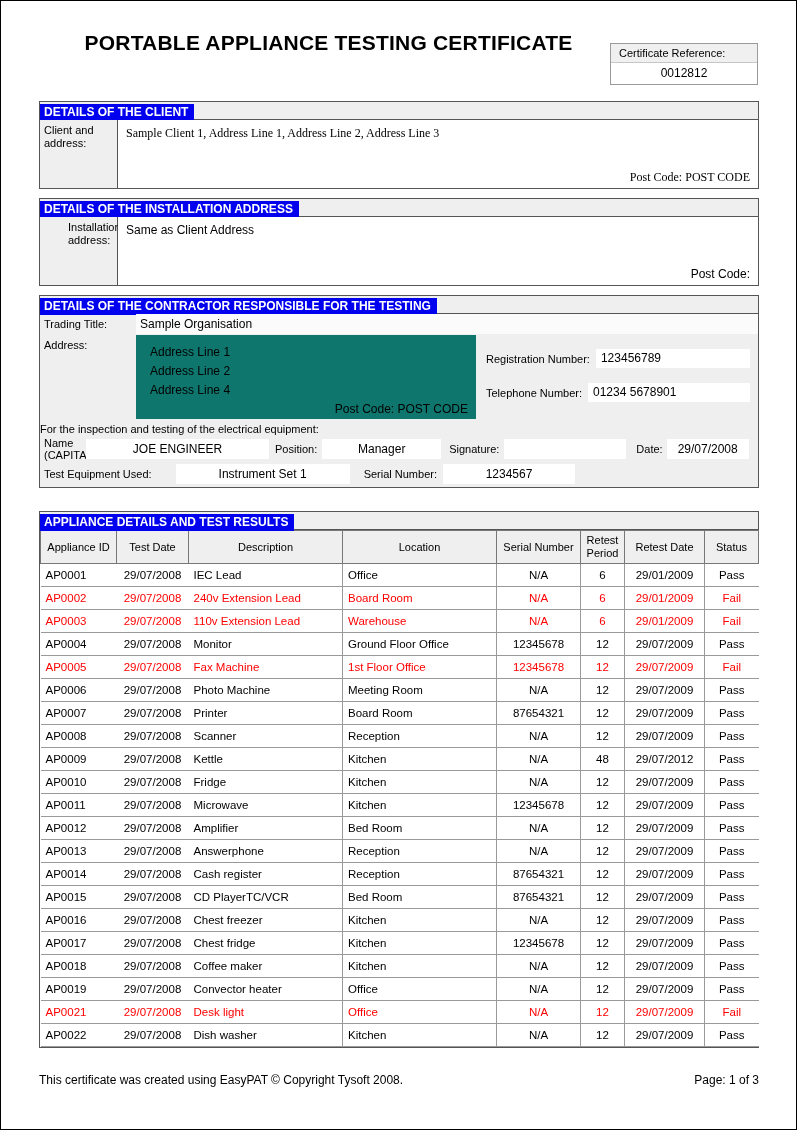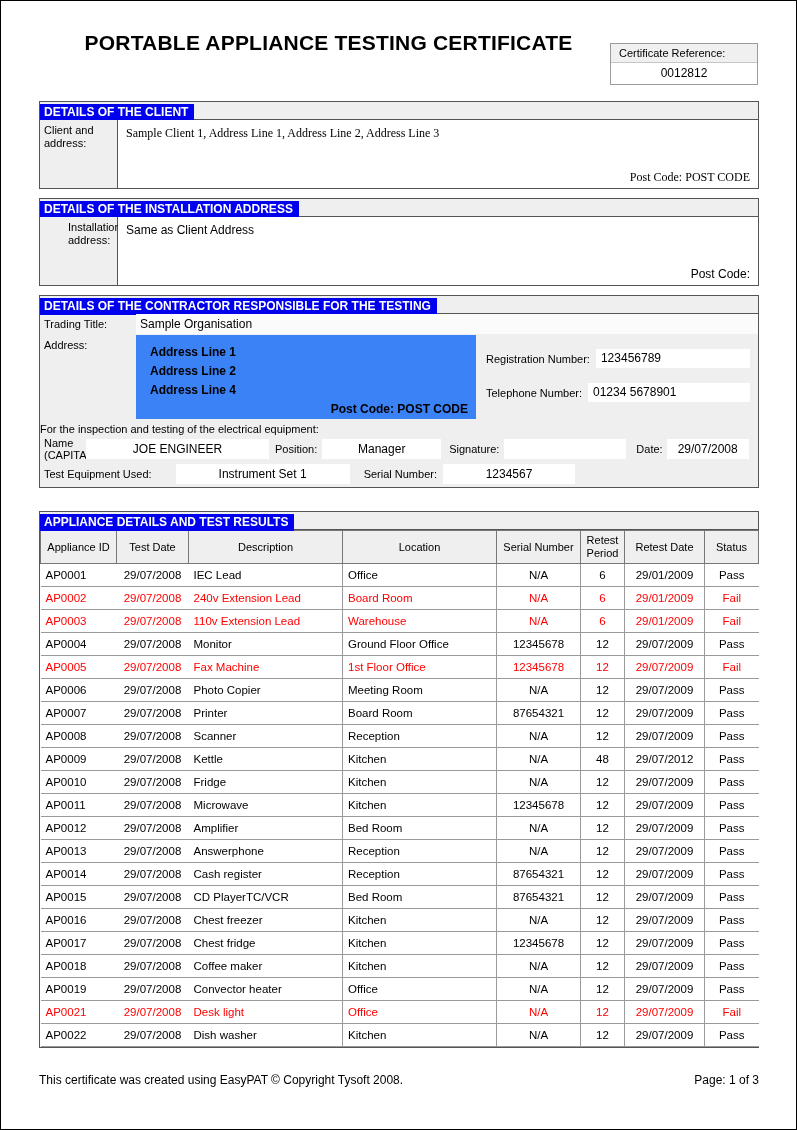--- a/index.html
+++ b/index.html
@@ -158,25 +158,24 @@
   .contr-left-label {
     width: 96px;
     flex: 0 0 96px;
     font-size: 11px;
     line-height: 13px;
     padding: 4px 0 0 4px;
     box-sizing: border-box;
   }
   .contr-addr {
     flex: 0 0 340px;
-    background: #3b82f6;
+    background: #0f766e;
     position: relative;
     height: 84px;
     box-sizing: border-box;
-    font-weight: bold;
   }
   .contr-addr-lines {
     font-size: 12px;
     line-height: 19px;
     padding: 8px 0 0 14px;
   }
   .contr-addr-post {
     position: absolute;
     right: 8px;
     bottom: 3px;
@@ -476,21 +475,21 @@
             <td class="c-left">Fax Machine</td>
             <td class="c-left vsep">1st Floor Office</td>
             <td class="c-center vsep">12345678</td>
             <td class="c-center vsep">12</td>
             <td class="c-center vsep">29/07/2009</td>
             <td class="c-center vsep">Fail</td>
           </tr>
           <tr>
             <td class="c-left">AP0006</td>
             <td class="c-center">29/07/2008</td>
-            <td class="c-left">Photo Copier</td>
+            <td class="c-left">Photo Machine</td>
             <td class="c-left vsep">Meeting Room</td>
             <td class="c-center vsep">N/A</td>
             <td class="c-center vsep">12</td>
             <td class="c-center vsep">29/07/2009</td>
             <td class="c-center vsep">Pass</td>
           </tr>
           <tr>
             <td class="c-left">AP0007</td>
             <td class="c-center">29/07/2008</td>
             <td class="c-left">Printer</td>

